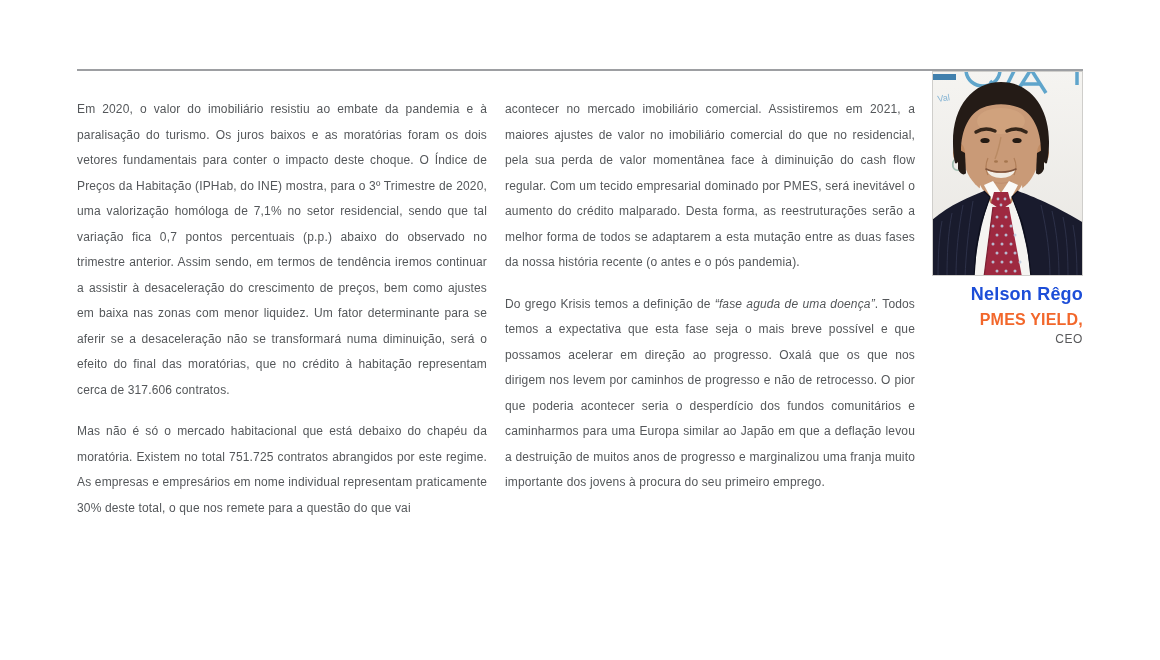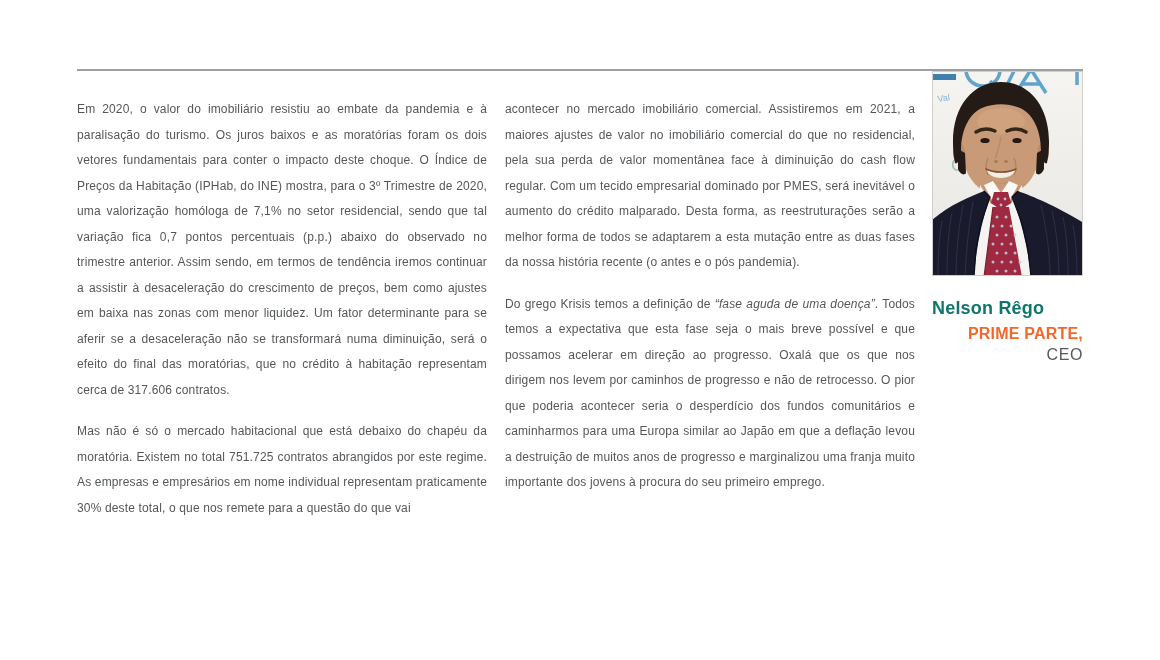--- a/index.html
+++ b/index.html
@@ -8,25 +8,25 @@
   .top-rule{position:absolute;left:77px;top:69px;width:1006px;height:2px;background:#9d9fa2;}
   .content{position:absolute;left:77px;top:71px;width:1006px;display:flex;align-items:flex-start;}
   .col{width:410px;padding-top:26px;}
   .col-right{margin-left:18px;}
   .para{margin:0 0 16px 0;font-size:12px;line-height:25.5px;color:#54575a;
         text-align:justify;letter-spacing:0.15px;}
   .para em{font-style:italic;}
   .author{margin-left:17px;width:151px;flex:0 0 151px;}
   .photo{width:151px;height:205px;position:relative;}
   .photo svg{display:block;}
-  .author-name{margin-top:22px;font-size:18px;font-weight:bold;color:#0f766e;
-               letter-spacing:0.2px;}
+  .author-name{margin-top:8px;font-size:18px;font-weight:bold;color:#1d4ed8;
+               text-align:right;letter-spacing:0.2px;}
   .author-company{margin-top:5px;font-size:16px;font-weight:bold;color:#f2672b;
                   text-align:right;line-height:19px;letter-spacing:0.2px;}
-  .author-role{margin-top:3px;font-size:16px;color:#58595b;text-align:right;
+  .author-role{margin-top:3px;font-size:12px;color:#58595b;text-align:right;
                letter-spacing:0.6px;}
 </style>
 </head>
 <body>
 
 <div class="page">
 
   <div class="top-rule"></div>
 
   <div class="content">
@@ -152,20 +152,20 @@
               </g>
             </g>
           </g>
 
           <rect x="0.5" y="0.5" width="150" height="204" fill="none" stroke="#cfcecb"></rect>
         </svg>
       </div>
 
       <div class="author-name">Nelson Rêgo</div>
       <div class="author-company">
-        <div>PRIME PARTE,</div>
+        <div>PMES YIELD,</div>
       </div>
       <div class="author-role">CEO</div>
 
     </aside>
 
   </div>
 </div>
 
 </body></html>

